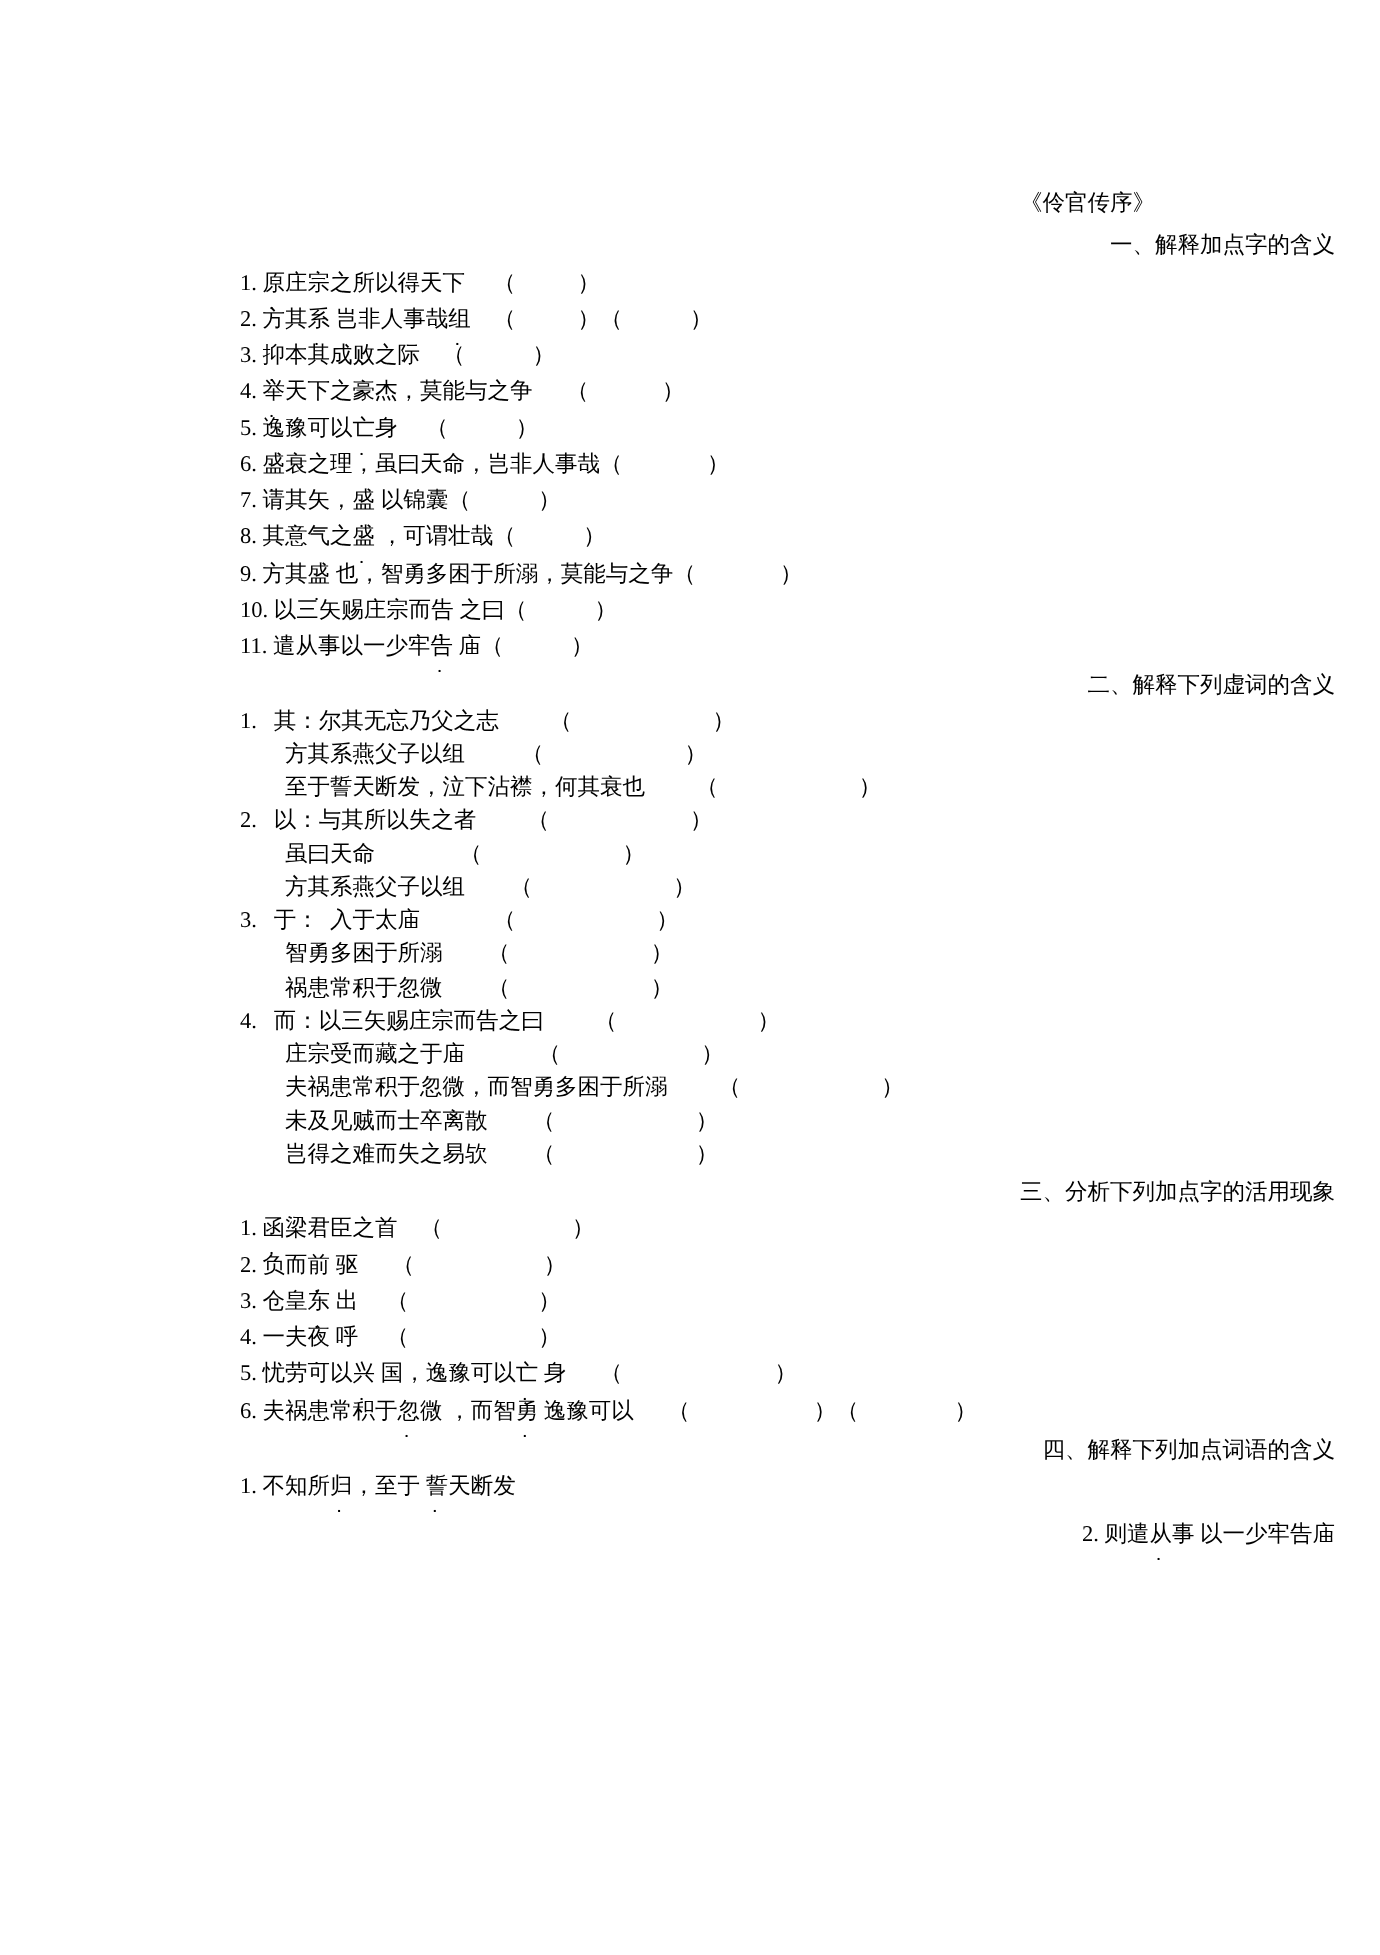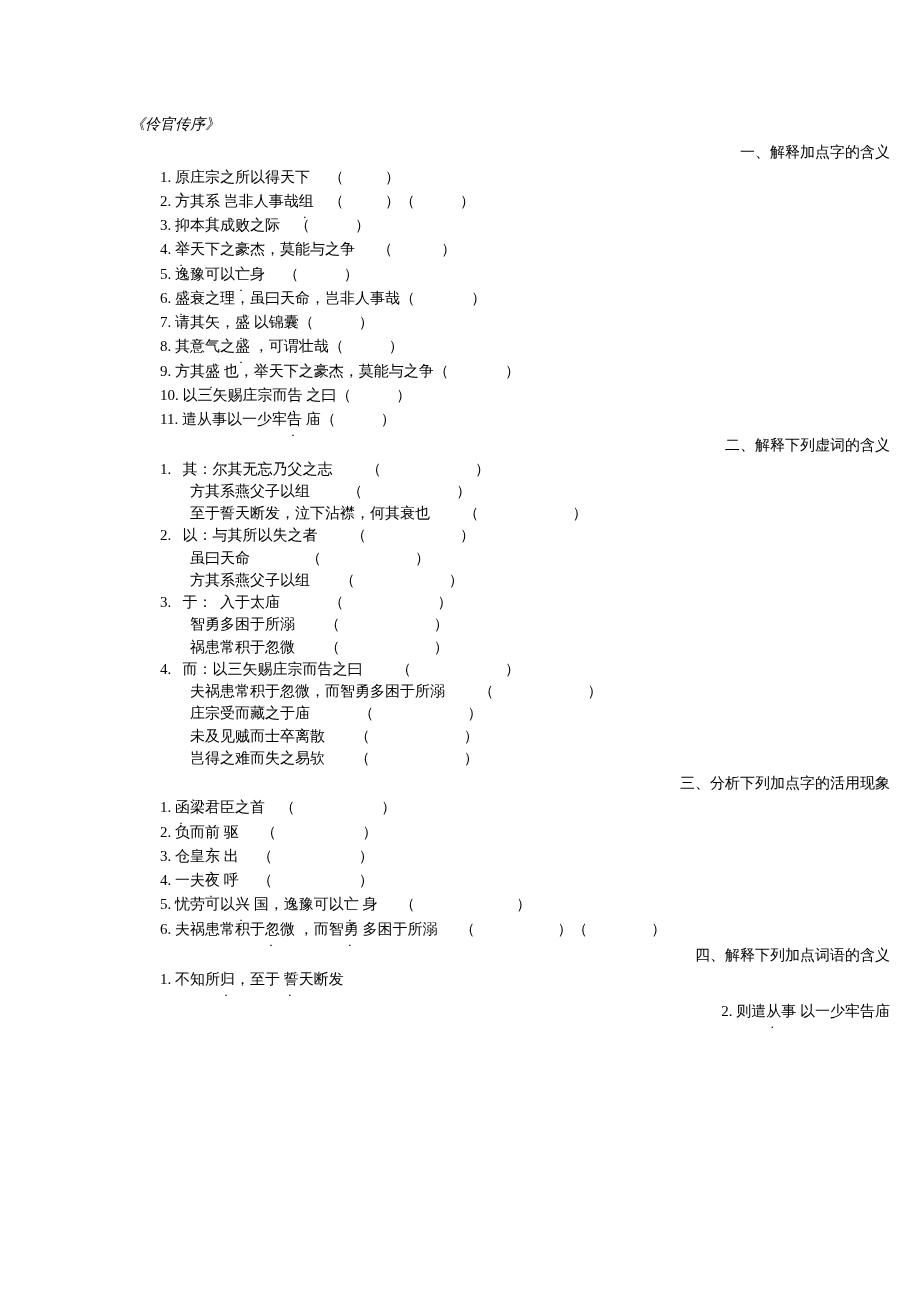--- a/index.html
+++ b/index.html
@@ -13,25 +13,24 @@
       font-size: 15px;
       color: #000000;
       position: relative;
     }
     .page {
       padding: 110px 0 0 130px;
       width: 760px;
       line-height: 1.35;
     }
     .title {
-      text-align: left;
-      margin: 4px 0 8px 0;
+      text-align: right;
+      margin: 16px 0 8px 0;
       font-size: 15px;
       width: 640px;
-      font-style: italic;
     }
     .section-head {
       margin: 4px 0 2px 0;
       text-align: right;
     }
     .item {
       margin: 0 0 0 30px;
       padding: 2px 0;
       white-space: pre;
     }
@@ -74,59 +73,59 @@
   <div class="item"><span class="num">4.</span> <span></span><span class="dot">举</span><span>天下之豪杰，莫能与之争      （             ）</span></div>
 
   <div class="item"><span class="num">5.</span> <span>逸豫可以</span><span class="dot">亡</span><span>身     （            ）</span></div>
 
   <div class="item"><span class="num">6.</span> <span></span><span class="dot">盛</span><span>衰之理，虽曰天命，岂非人事哉（               ）</span></div>
 
   <div class="item"><span class="num">7.</span> <span>请其矢，</span><span class="dot">盛</span><span> 以锦囊（            ）</span></div>
 
   <div class="item"><span class="num">8.</span> <span>其意气之</span><span class="dot">盛</span><span> ，可谓壮哉（            ）</span></div>
 
-  <div class="item"><span class="num">9.</span> <span>方其</span><span class="dot">盛</span><span> 也，举天下之豪杰，莫能与之争（               ）</span></div>
+  <div class="item"><span class="num">9.</span> <span>方其</span><span class="dot">盛</span><span> 也，智勇多困于所溺，莫能与之争（               ）</span></div>
 
   <div class="item"><span class="num">10.</span> <span>以三矢赐庄宗而</span><span class="dot">告</span><span> 之曰（            ）</span></div>
 
   <div class="item"><span class="num">11.</span> <span>遣从事以一少牢</span><span class="dot">告</span><span> 庙（            ）</span></div>
 
   <div class="section-head">二、解释下列虚词的含义</div>
 
   <div class="item tight"><span>1.   其：</span><span>尔其无忘乃父之志         （                         ）</span></div>
   <div class="sub">方其系燕父子以组          （                         ）</div>
   <div class="sub">至于誓天断发，泣下沾襟，何其衰也         （                         ）</div>
 
   <div class="item tight"><span>2.   以：</span><span>与其所以失之者         （                         ）</span></div>
   <div class="sub">虽曰天命               （                         ）</div>
   <div class="sub">方其系燕父子以组        （                         ）</div>
 
   <div class="item tight"><span>3.   于：</span><span>  入于太庙             （                         ）</span></div>
   <div class="sub">智勇多困于所溺        （                         ）</div>
   <div class="sub">祸患常积于忽微        （                         ）</div>
 
   <div class="item tight"><span>4.   而：</span><span>以三矢赐庄宗而告之曰         （                         ）</span></div>
+  <div class="sub">庄宗受而藏之于庙             （                         ）</div>
   <div class="sub">夫祸患常积于忽微，而智勇多困于所溺         （                         ）</div>
-  <div class="sub">庄宗受而藏之于庙             （                         ）</div>
   <div class="sub">未及见贼而士卒离散        （                         ）</div>
   <div class="sub">岂得之难而失之易欤        （                         ）</div>
 
   <div class="section-head">三、分析下列加点字的活用现象</div>
 
   <div class="item"><span class="num">1.</span> <span></span><span class="dot">函</span><span>梁君臣之首    （                       ）</span></div>
 
   <div class="item"><span class="num">2.</span> <span>负而</span><span class="dot">前</span><span> 驱      （                       ）</span></div>
 
   <div class="item"><span class="num">3.</span> <span>仓皇</span><span class="dot">东</span><span> 出     （                       ）</span></div>
 
   <div class="item"><span class="num">4.</span> <span>一夫</span><span class="dot">夜</span><span> 呼     （                       ）</span></div>
 
   <div class="item"><span class="num">5.</span> <span>忧劳可以</span><span class="dot">兴</span><span> 国，逸豫可以</span><span class="dot">亡</span><span> 身      （                           ）</span></div>
 
-  <div class="item"><span class="num">6.</span> <span>夫祸患常积于</span><span class="dot">忽微</span><span> ，而智</span><span class="dot">勇</span><span> 多困于所溺      （                      ）（                 ）</span></div>
+  <div class="item"><span class="num">6.</span> <span>夫祸患常积于</span><span class="dot">忽微</span><span> ，而智</span><span class="dot">勇</span><span> 逸豫可以      （                      ）（                 ）</span></div>
 
   <div class="section-head">四、解释下列加点词语的含义</div>
 
   <div class="item"><span class="num">1.</span> <span>不知所</span><span class="dot">归</span><span>，至于 </span><span class="dot">誓天</span><span>断发</span></div>
 
   <div class="item space-above"><span class="num">2.</span> <span>则遣</span><span class="dot">从事</span><span> 以一少牢告庙</span></div>
 
 </div>
 
 </body></html>

